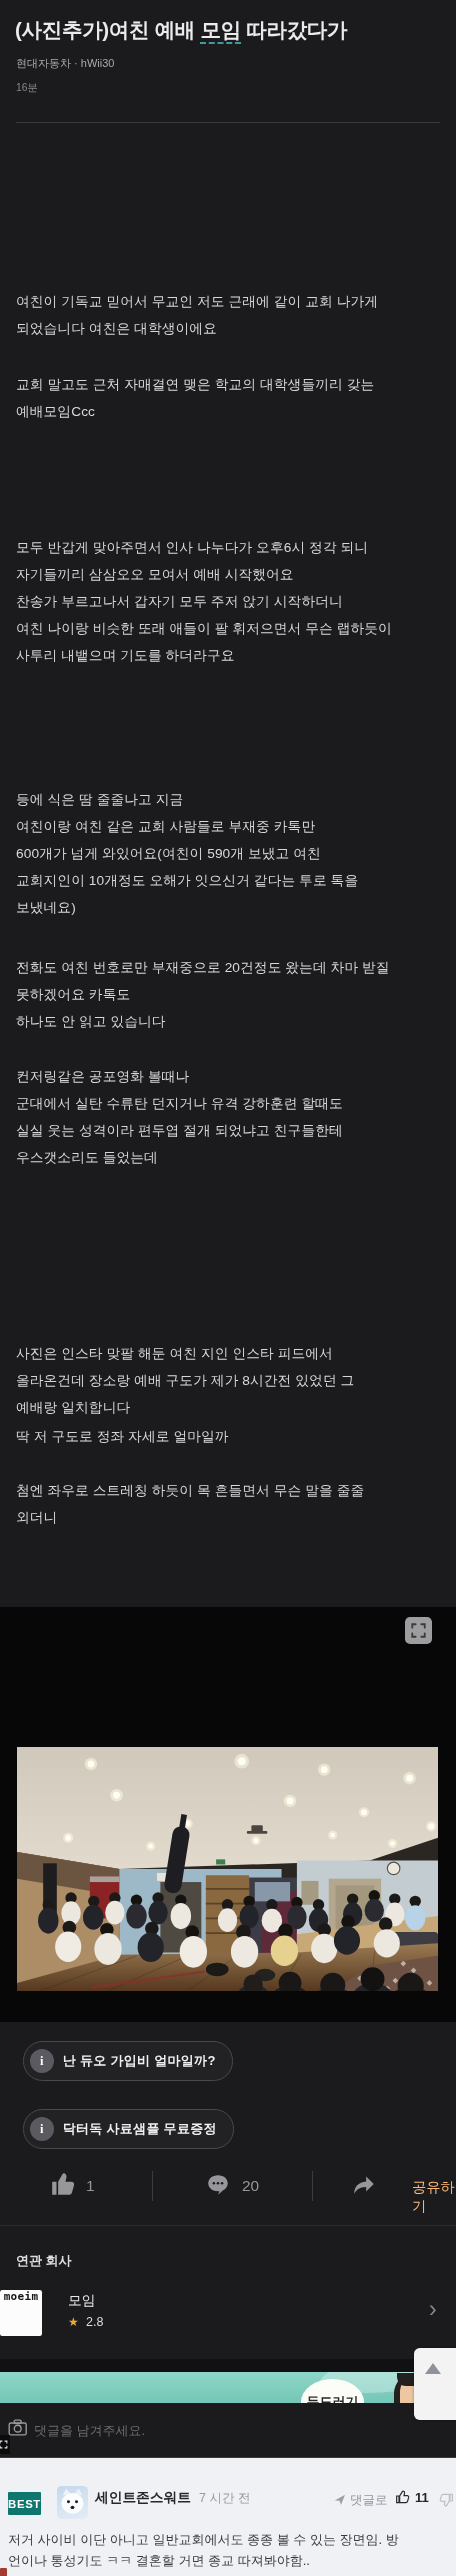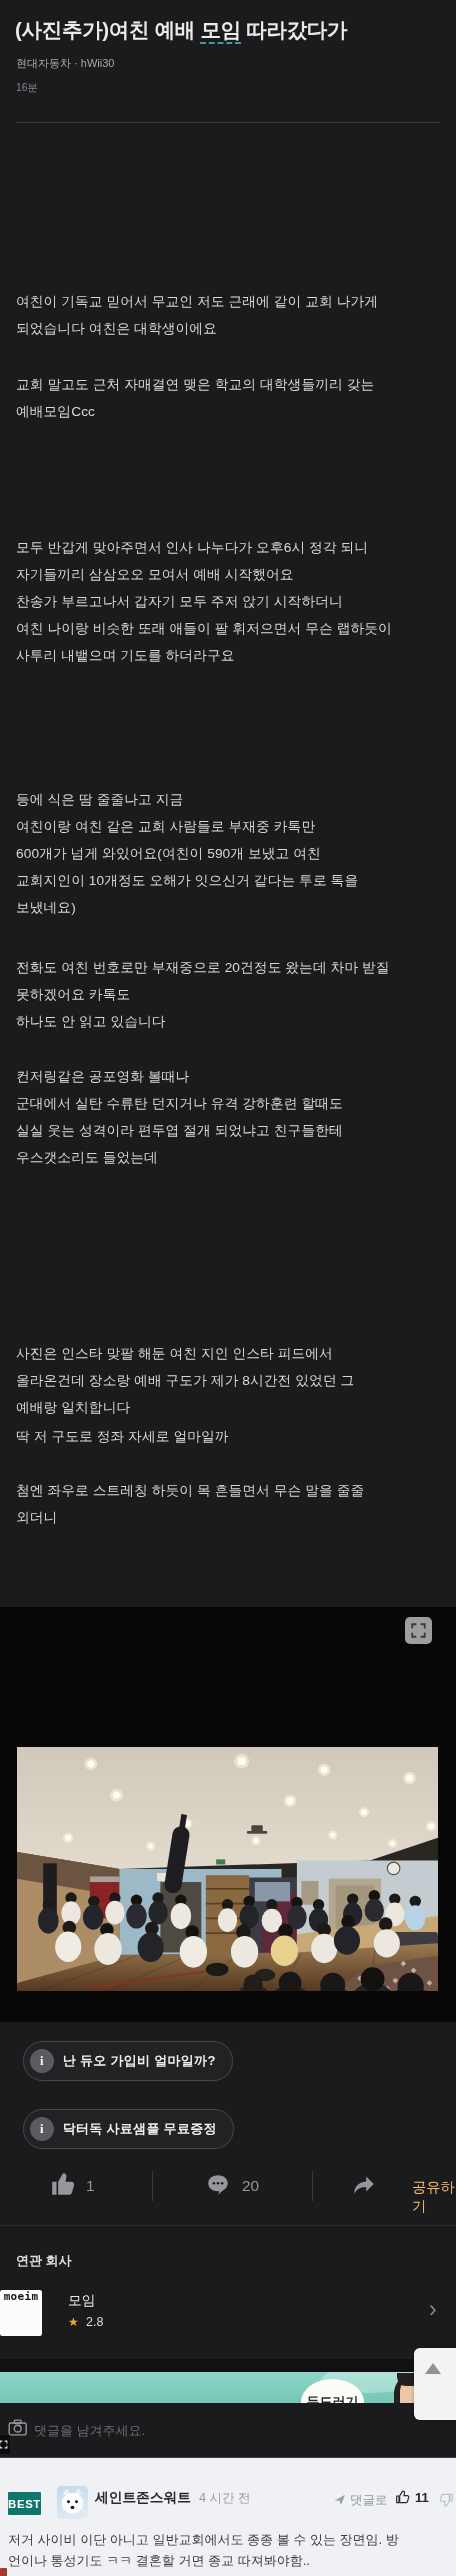--- a/index.html
+++ b/index.html
@@ -434,21 +434,21 @@
     <svg width="31" height="33" viewBox="0 0 54 57">
       <polygon points="10,16 16,4 24,14" fill="#eef2f6"></polygon>
       <polygon points="44,16 38,4 30,14" fill="#eef2f6"></polygon>
       <ellipse cx="27" cy="30" rx="19" ry="18" fill="#fbfcfd"></ellipse>
       <circle cx="20" cy="27" r="2.6" fill="#1c1c1c"></circle>
       <circle cx="34" cy="27" r="2.6" fill="#1c1c1c"></circle>
       <ellipse cx="27" cy="37" rx="3.4" ry="2.8" fill="#1c1c1c"></ellipse>
     </svg>
   </div>
   <div class="abs cmt-author">세인트존스워트</div>
-  <div class="abs cmt-time">4 시간 전</div>
+  <div class="abs cmt-time">7 시간 전</div>
   <div class="abs" style="left:333px;top:2493px">
     <svg width="13.7" height="13.7" viewBox="0 0 24 24">
       <path fill="#9aa0a8" d="M3 13 L21 3 L14 21 L11.5 13.8 Z"></path>
     </svg>
   </div>
   <div class="abs reply-label">댓글로</div>
   <div class="abs" style="left:395px;top:2489px">
     <svg width="16" height="16" viewBox="0 0 24 24">
       <path fill="none" stroke="#2a2a2e" stroke-width="1.8" d="M2.5 10.5h3.5v10H2.5zM7 20.5h9.3c1.2 0 2.2-.8 2.5-1.9l1.7-5.9c.3-1.3-.6-2.7-2-2.7h-5l.8-3.8c.3-1.6-.8-3.2-2.1-3.2-.4 0-.8.2-1 .6L7 10.5z"></path>
     </svg>

